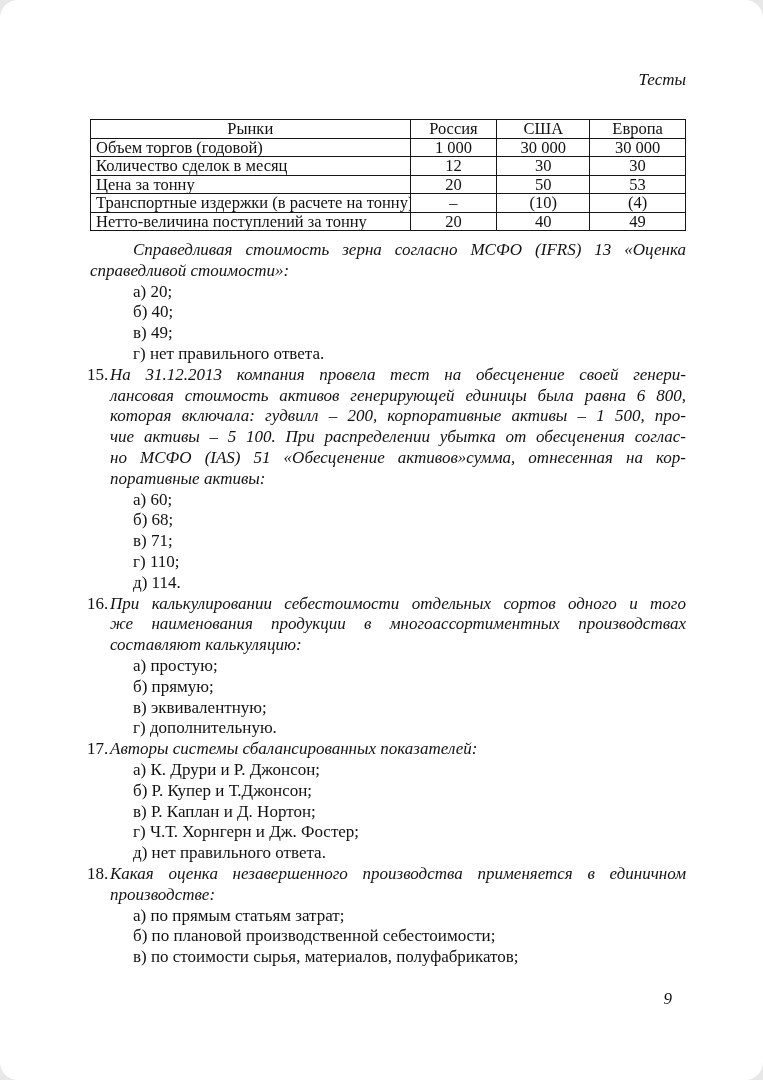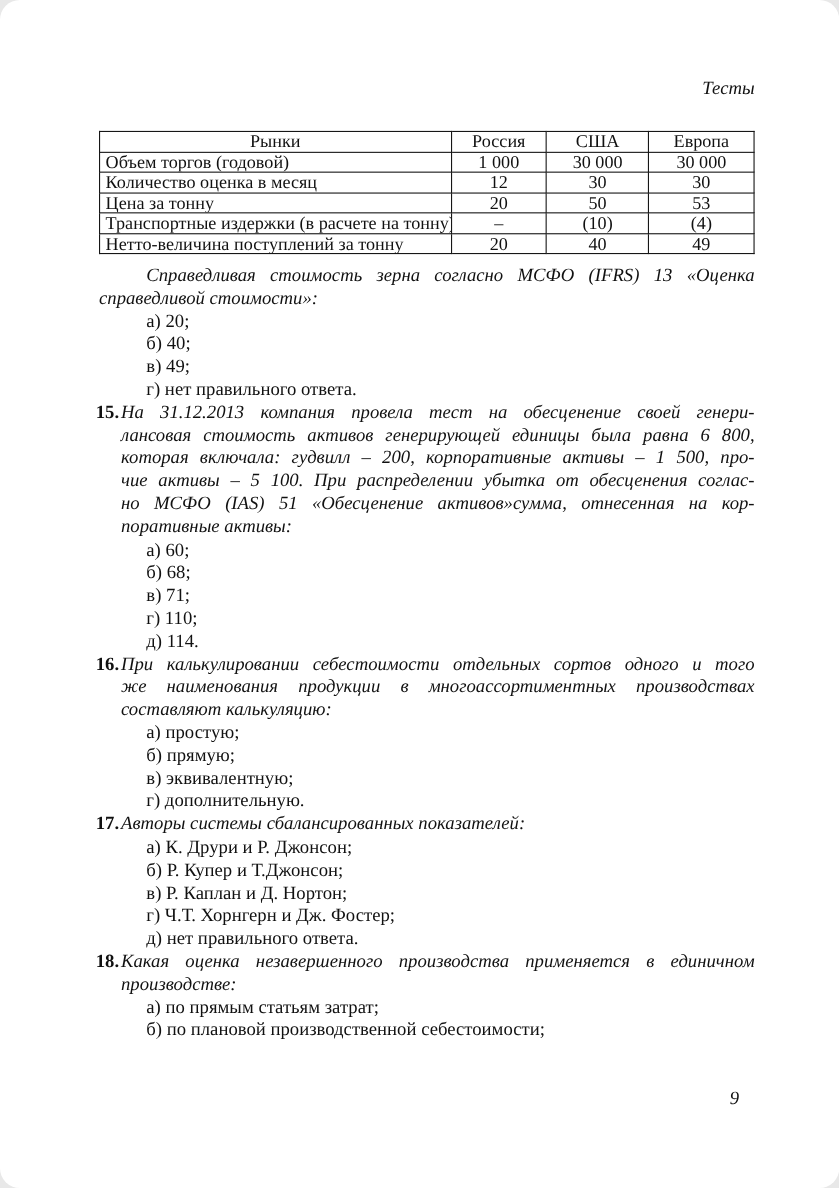--- a/index.html
+++ b/index.html
@@ -47,21 +47,21 @@
   .mtab td.c0 { text-align:left; padding-left:5px; }
   .content {
     margin-top:9px;
     font-size:17px;
     line-height:20.8px;
   }
   .q { position:relative; }
   .qnum {
     position:absolute;
     left:-3px; top:0;
-    font-weight:bold;
+    font-weight:normal;
   }
   .stem { padding-left:20px; }
   .stem .line { text-align:justify; text-align-last:justify;font-style:italic; }
   .stem .line.last { text-align-last:auto; }
   .q.no-num .stem { padding-left:0; }
   .q.no-num .stem .line.i0 { text-indent:43px; }
   .opts { padding-left:43px; }
   .folio {
     position:absolute;
     top:989px;
@@ -100,21 +100,21 @@
       <tbody>
 
           <tr class="i0">
             <td class="c0">Объем торгов (годовой)</td>
             <td>1&nbsp;000</td>
             <td>30&nbsp;000</td>
             <td>30&nbsp;000</td>
           </tr>
 
           <tr class="i1">
-            <td class="c0">Количество оценка в месяц</td>
+            <td class="c0">Количество сделок в месяц</td>
             <td>12</td>
             <td>30</td>
             <td>30</td>
           </tr>
 
           <tr class="i2">
             <td class="c0">Цена за тонну</td>
             <td>20</td>
             <td>50</td>
             <td>53</td>
@@ -238,20 +238,21 @@
               <div class="line i0">Какая оценка незавершенного производства применяется в единичном</div>
 
               <div class="line i1 last">производстве:</div>
             </div>
           <div class="opts">
 
               <div class="opt i0">а) по прямым статьям затрат;</div>
 
               <div class="opt i1">б) по плановой производственной себестоимости;</div>
 
+              <div class="opt i2 last">в) по стоимости сырья, материалов, полуфабрикатов;</div>
             </div>
         </section>
       </div>
 
   </div>
 
   <div class="folio">9</div>
 </div>
 
 </body></html>

